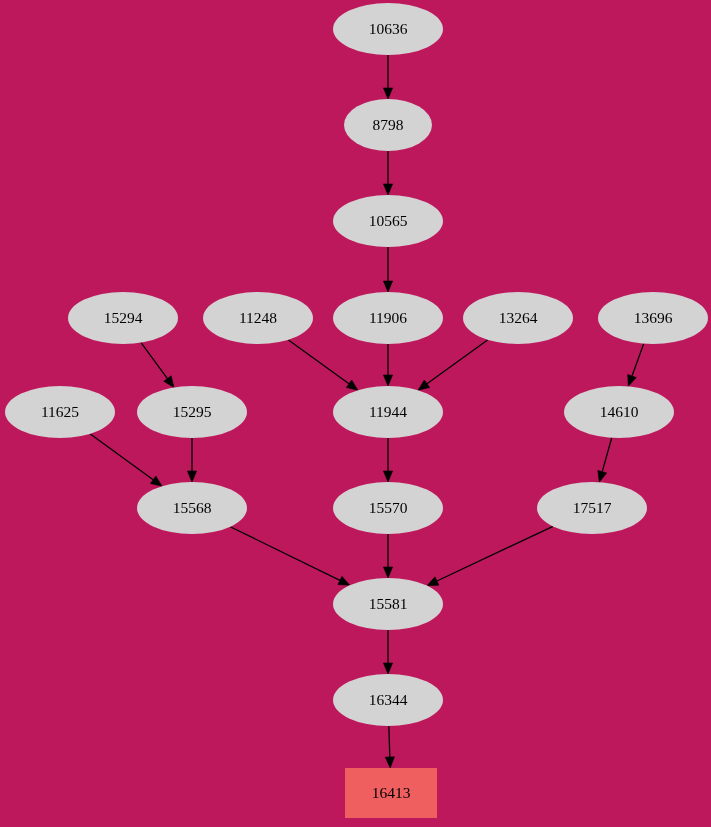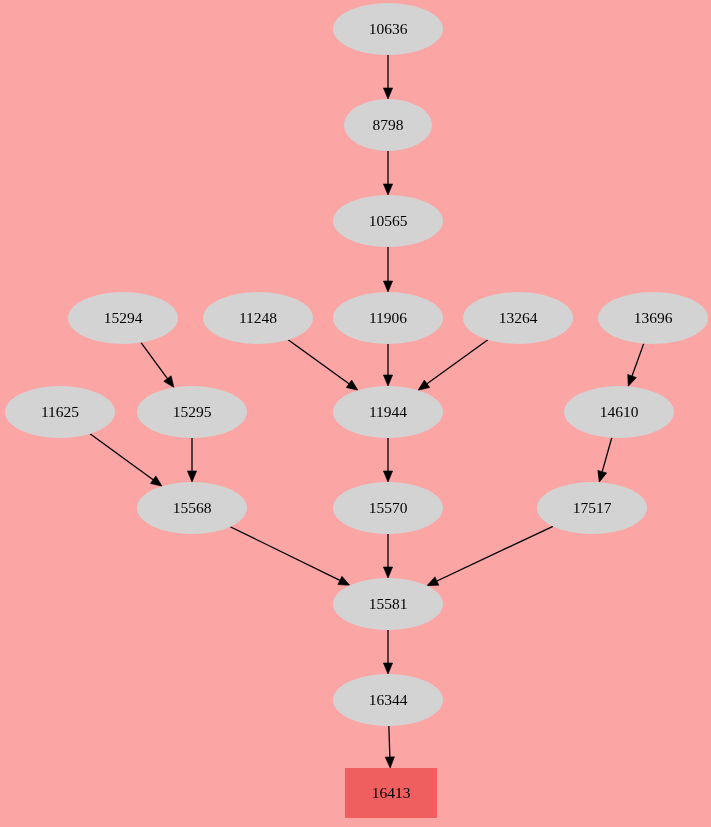--- a/index.html
+++ b/index.html
@@ -8,21 +8,21 @@
     padding: 0;
     background: #ffffff;
   }
   body {
     font-family: "Liberation Serif", "DejaVu Serif", serif;
   }
   #graph-canvas {
     position: relative;
     width: 711px;
     height: 827px;
-    background: #fca5a5;
+    background: #be185d;
     overflow: hidden;
   }
   #graph-svg {
     position: absolute;
     top: 0;
     left: 0;
     width: 711px;
     height: 827px;
   }
   .node-label {

